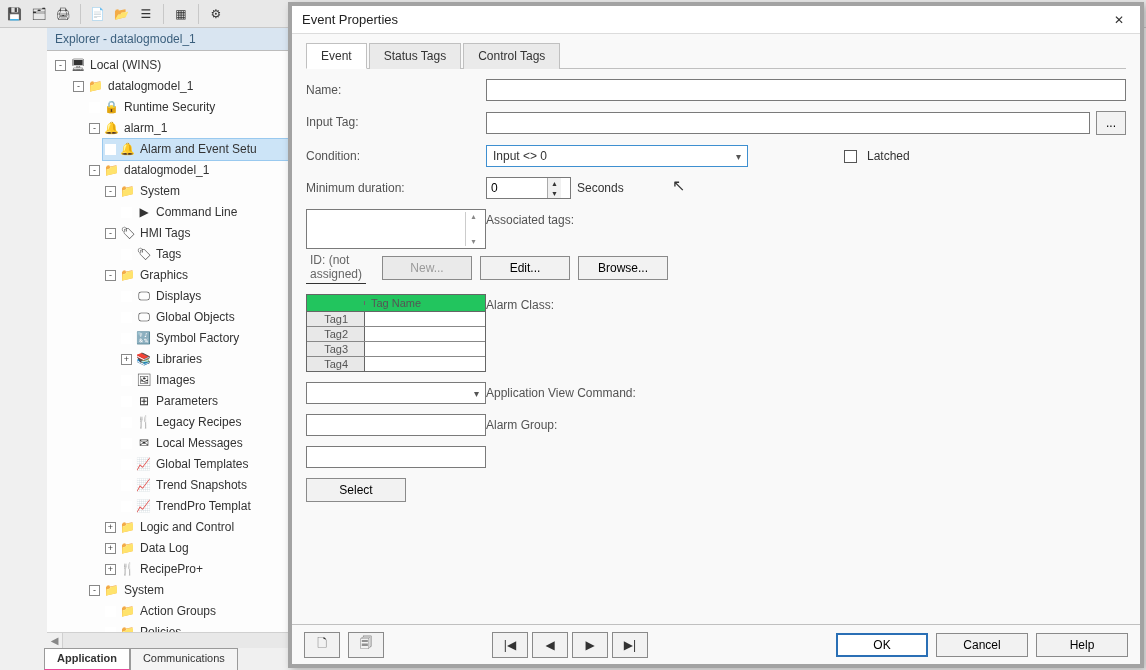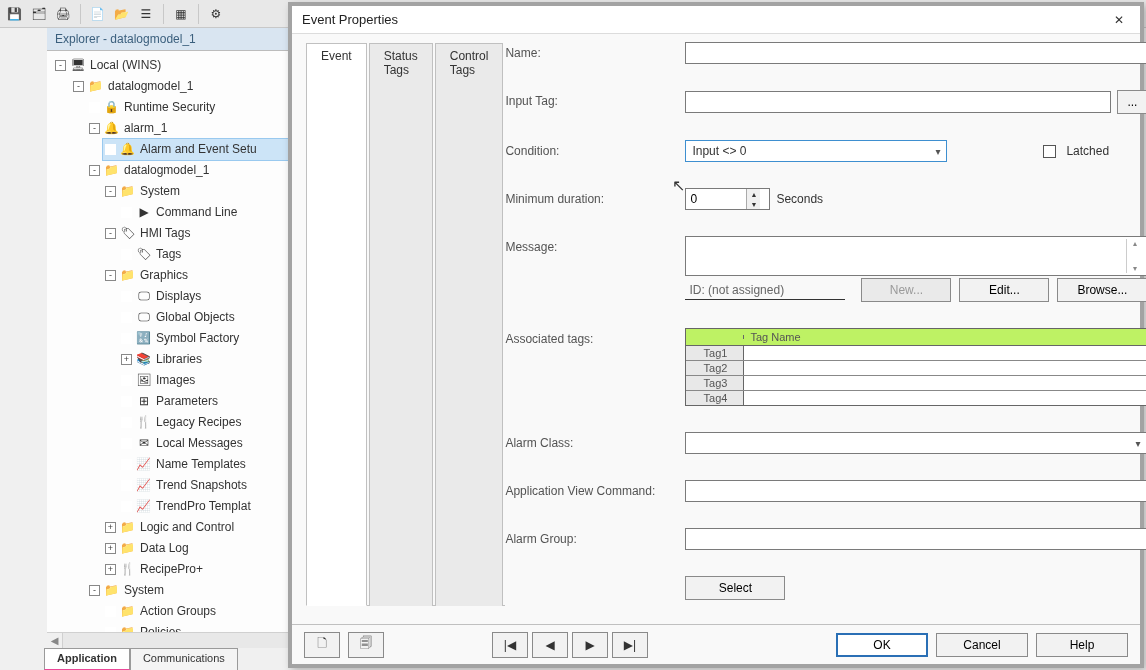--- a/index.html
+++ b/index.html
@@ -29,21 +29,21 @@
 .bottom-tabs { position: absolute; left: 4px; bottom: 0; height: 22px; display: flex; }
 .bottom-tabs .btab { padding: 3px 12px; border: 1px solid #9a9a9a; background: #f4f4f4; border-bottom: none; font-size: 11px; cursor: pointer; }
 .bottom-tabs .btab.active { background: #fff; font-weight: bold; border-bottom: 1px solid #ec4899; margin-left: 40px; }
 
 
 .dialog { position: absolute; left: 288px; top: 2px; width: 856px; height: 666px; background: #f9f9f9; border: 4px solid #a3a3a3; box-shadow: 3px 3px 8px rgba(0,0,0,0.25); display: flex; flex-direction: column; }
 .titlebar { height: 28px; display: flex; align-items: center; justify-content: space-between; padding: 0 6px 0 10px; background: #fff; border-bottom: 1px solid #dcdcdc; }
 .titlebar .ttl { font-size: 13px; color: #222; }
 .titlebar .close { width: 30px; height: 22px; display: flex; align-items: center; justify-content: center; cursor: pointer; }
 
-.dlg-body { flex: 1; padding: 8px 14px; display: flex; flex-direction: row; }
+.dlg-body { flex: 1; padding: 8px 14px; display: flex; flex-direction: column; }
 
 
 .dtabs { display: flex; border-bottom: 1px solid #c0c0c0; margin-bottom: 10px; }
 .dtab { padding: 5px 14px; border: 1px solid #c0c0c0; border-bottom: none; background: #eaeaea; margin-right: 2px; cursor: pointer; position: relative; top: 1px; font-size: 12px; }
 .dtab.active { background: #fff; border-bottom: 1px solid #fff; }
 
 
 .form { display: grid; grid-template-columns: 180px 1fr; row-gap: 10px; align-items: start; }
 .lbl { padding-top: 4px; color: #535353; }
 .finput { width: 100%; height: 22px; border: 1px solid #7a7a7a; background: #fff; padding: 0 4px; font-size: 12px; }
@@ -62,21 +62,21 @@
 .msg-scroll span { font-size: 8px; text-align: center; color: #888; cursor: pointer; }
 
 .idrow { display: flex; align-items: center; gap: 8px; margin-top: 2px; }
 .idbox { border-bottom: 1px solid #333; padding: 2px 4px; width: 160px; font-size: 12px; color: #666; }
 .btn { min-width: 90px; height: 24px; border: 1px solid #8a8a8a; background: #f2f2f2; cursor: pointer; font-size: 12px; }
 .btn:disabled, .btn.dis { color: #9a9a9a; background: #eaeaea; text-align: center; }
 .btn.primary { border: 2px solid #2a6fb5; background: #fff; }
 
 
 .tagtable { border: 1px solid #666; width: 100%; }
-.tagtable .hrow { display: flex; background: #bef264; border-bottom: 1px solid #666; align-items: center; }
+.tagtable .hrow { display: flex; background: #22c55e; border-bottom: 1px solid #666; align-items: center; }
 .tagtable .hcell { padding: 2px 6px; font-size: 11px; color: #555; }
 .tagtable .hcell.c0 { width: 58px; border-right: 1px solid #666; }
 .tagtable .hcell.c1 { flex: 1; }
 .tagtable .trow { display: flex; border-bottom: 1px solid #888; }
 .tagtable .trow:last-child { border-bottom: none; }
 .tagtable .tcell { padding: 1px 16px; font-size: 11px; }
 .tagtable .tcell.c0 { width: 58px; background: #e8e8e8; border-right: 1px solid #666; text-align: right; color: #555; }
 .tagtable .tcell.c1 { flex: 1; background: #fff; }
 
 .alarmsel { width: 100%; height: 22px; border: 1px solid #7a7a7a; background: #fff; display: flex; align-items: center; justify-content: flex-end; padding: 0 6px; cursor: pointer; }
@@ -242,21 +242,21 @@
               <span class="node">
                 <span class="exp none"></span>
                 <span class="ticon">✉</span>
                 <span>Local Messages</span>
               </span>
             </li>
             <li style="padding-left: 48px;">
               <span class="node">
                 <span class="exp none"></span>
                 <span class="ticon">📈</span>
-                <span>Name Templates</span>
+                <span>Global Templates</span>
               </span>
             </li>
             <li style="padding-left: 48px;">
               <span class="node">
                 <span class="exp none"></span>
                 <span class="ticon">📈</span>
                 <span>Trend Snapshots</span>
               </span>
             </li>
             <li style="padding-left: 48px;">
@@ -363,21 +363,20 @@
         <div class="spinner">
           <input value="0" style="">
           <div class="spins">
             <div class="sp">▲</div>
             <div class="sp">▼</div>
           </div>
         </div>
         <span>Seconds</span>
       </div>
 
-      <div class="lbl">Message:</div>
       <div>
         <div class="msg">
           <textarea class="msg-ta" value="" style=""></textarea>
           <div class="msg-scroll">
             <span>▴</span>
             <span>▾</span>
           </div>
         </div>
         <div class="idrow">
           <div class="idbox">

